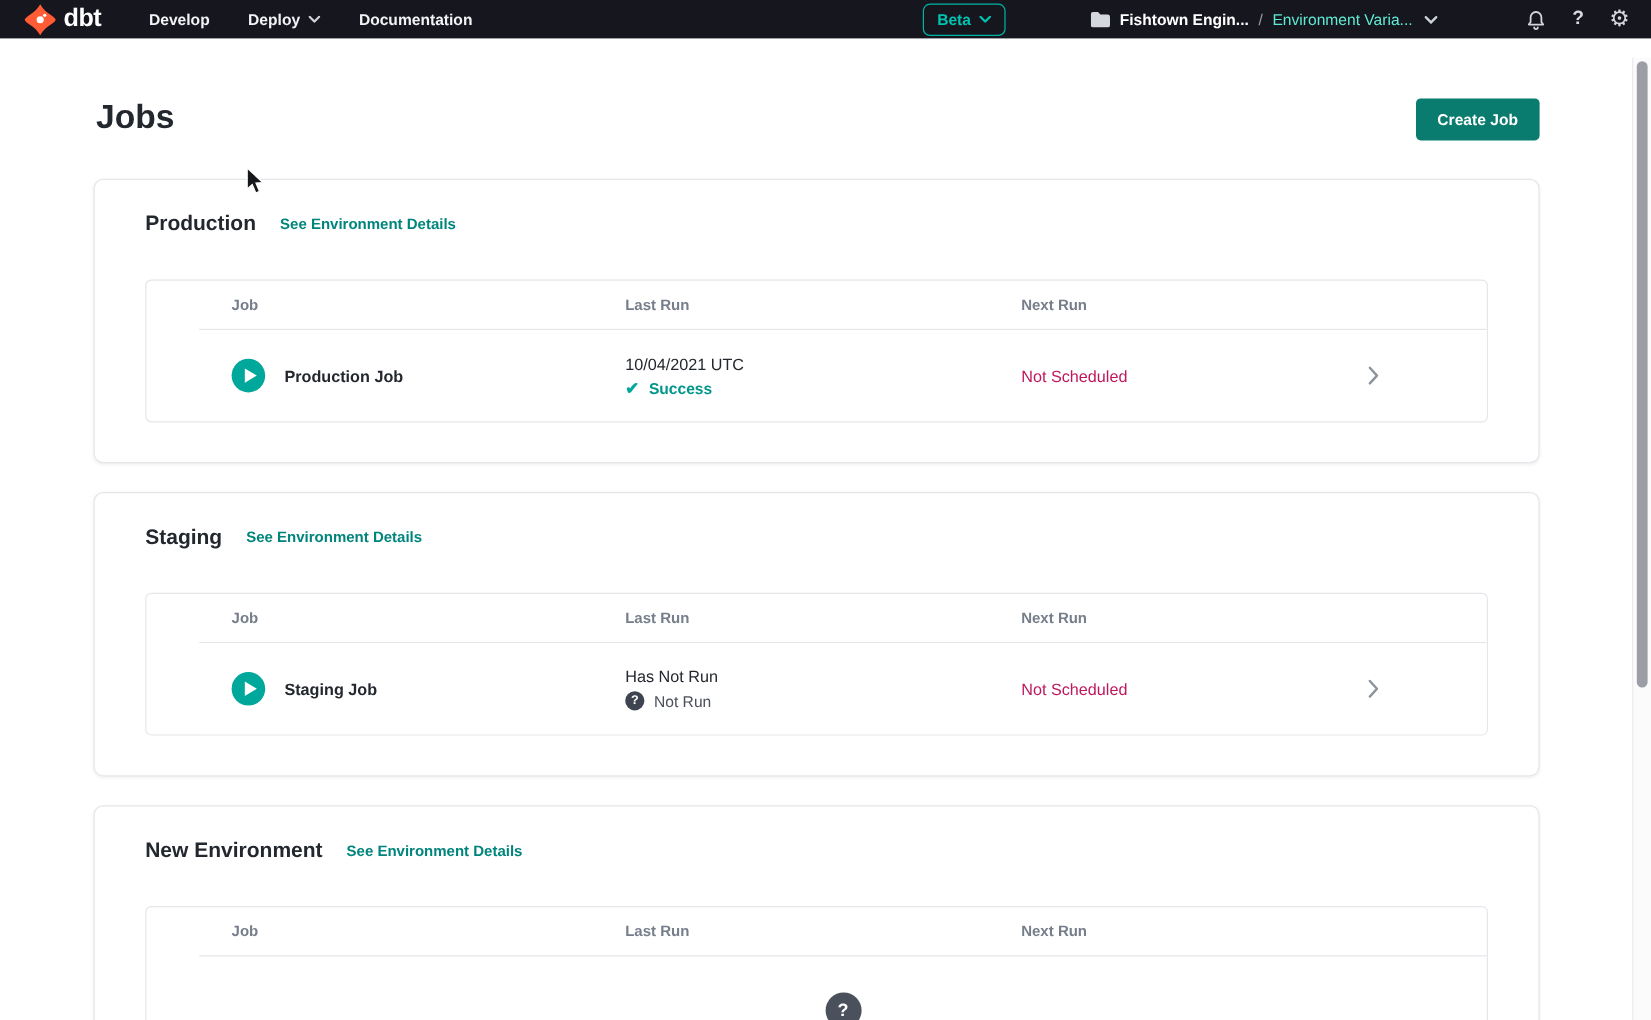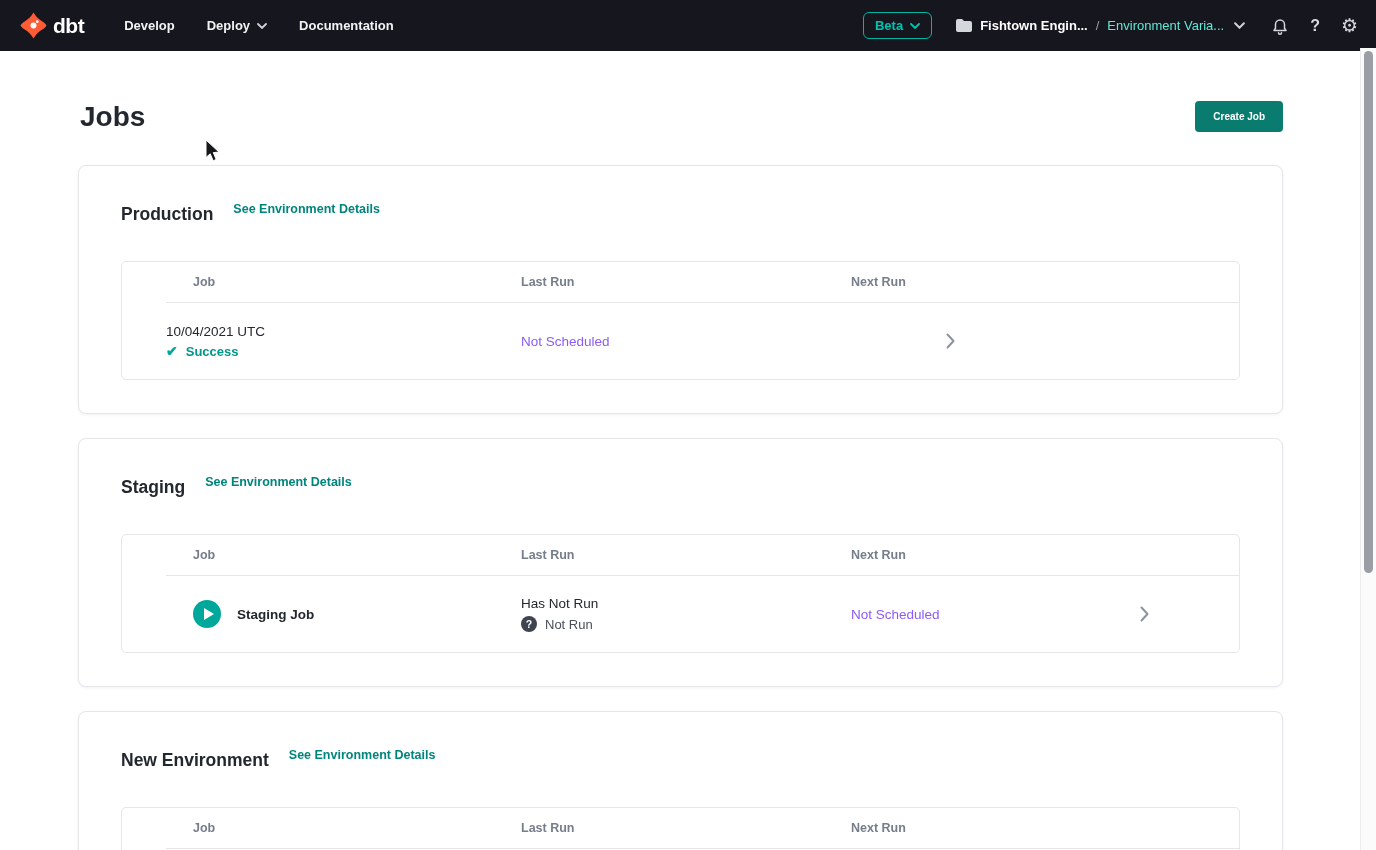--- a/index.html
+++ b/index.html
@@ -1,59 +1,59 @@
 <!DOCTYPE html>
 <html><head>
 <meta charset="utf-8">
 <style>
   * { margin:0; padding:0; box-sizing:border-box; }
   html,body { width:1376px; height:850px; overflow:hidden; }
   body { font-family:"Liberation Sans", sans-serif; background:#fff; position:relative; }
   .app { width:1376px; height:850px; position:relative; overflow:hidden; }
 
   
-  .navbar { height:51px; background:#16161f; display:flex; align-items:center;
+  .navbar { height:32px; background:#16161f; display:flex; align-items:center;
             justify-content:space-between; padding:0 18px 0 20px; position:relative; z-index:10; }
   .nav-left { display:flex; align-items:center; }
   .logo { display:flex; align-items:center; gap:6px; cursor:pointer; text-decoration:none; }
   .logo-text { color:#fff; font-size:21px; font-weight:700; letter-spacing:-0.5px; }
   .nav-links { display:flex; align-items:center; margin-left:40px; gap:32px; }
   .nav-link { color:#f2f3f5; font-size:13px; font-weight:600; text-decoration:none;
               display:flex; align-items:center; gap:7px; cursor:pointer; }
   .nav-link svg { color:#cfd2d8; }
 
-  .nav-right { display:flex; align-items:center; }
+  .nav-right { display:flex; align-items:center;gap:47px; }
   .beta-badge { display:flex; align-items:center; gap:7px; border:1.5px solid #00b5a4;
                 color:#00c3b0; background:transparent; font-size:13px; font-weight:700;
                 border-radius:6px; padding:5px 11px; cursor:pointer; font-family:inherit; }
   .breadcrumb { display:flex; align-items:center; gap:8px; margin-left:24px; color:#fff;
                 font-size:13px; cursor:pointer; }
   .crumb-project { font-weight:700; }
   .crumb-sep { color:#9a9da6; font-weight:400; }
   .crumb-page { font-weight:400; color:#5eead4; }
   .nav-icons { display:flex; align-items:center; gap:21px; margin-left:26px; }
   .nav-icon { color:#d3d6db; cursor:pointer; display:flex; align-items:center; justify-content:center; }
   .help-glyph { font-size:16px; font-weight:700; color:#d8dade; }
   .gear-glyph { font-size:19px; color:#d3d6db; line-height:1; }
 
   
   .page { padding:50px 93px 0 78px; }
   .page-head { display:flex; align-items:flex-start; justify-content:space-between;
                margin-bottom:32px; }
   .page-title { font-size:28px; font-weight:700; color:#23272e; margin-left:2px; }
   .create-job-btn { background:#0a7c6f; color:#fff; border:none; border-radius:4px;
-                    font-size:10px; font-weight:600; padding:10px 18px; cursor:pointer;
+                    font-size:13px; font-weight:600; padding:10px 18px; cursor:pointer;
                     font-family:inherit; }
 
   
   .env-card { background:#fff; border:1px solid #e4e6ea; border-radius:8px;
               box-shadow:0 1px 3px rgba(20,24,33,.06); padding:26px 42px 33px;
               margin-bottom:24px; }
   .card-head { display:flex; align-items:center; gap:20px; margin-bottom:36px; }
-  .env-name { font-size:17.5px; font-weight:700; color:#23272e;margin-top:12px; }
+  .env-name { font-size:17.5px; font-weight:700; color:#23272e; }
   .env-details-link { font-size:12.5px; font-weight:700; color:#00857c; text-decoration:none;
                       cursor:pointer; }
 
   .jobs-table { border:1px solid #e4e6ea; border-radius:5px; overflow:hidden; background:#fff;padding-left:44px; }
   .thead, .trow { display:grid; grid-template-columns:355px 330px 1fr 190px; align-items:center; }
   .thead { height:41px; color:#767e8b; font-size:12.5px; font-weight:600;
            border-bottom:1px solid #e4e6ea; }
   .th:first-child { padding-left:27px; }
   .trow { height:76px; cursor:pointer; background:#fff; }
   .job-cell { display:flex; align-items:center; gap:16px; padding-left:27px; }
@@ -64,21 +64,21 @@
                      border-left:10px solid #fff; border-top:6.5px solid transparent;
                      border-bottom:6.5px solid transparent; }
   .lastrun-line1 { font-size:13.5px; color:#23272e; margin-bottom:5px; }
   .status-line { display:flex; align-items:center; gap:8px; font-size:13px; }
   .status-success { color:#00968a; font-weight:600; }
   .check-glyph { color:#00a79b; font-size:14px; font-weight:700; line-height:1; }
   .qmark-icon { width:16px; height:16px; border-radius:50%; background:#3f4550; color:#fff;
                 font-size:10.5px; font-weight:700; display:flex; align-items:center;
                 justify-content:center; flex:none; }
   .status-notrun { color:#4a4f58; font-weight:400; }
-  .nextrun-cell { font-size:13.5px; color:#8b5cf6; }
+  .nextrun-cell { font-size:13.5px; color:#be185d; }
   .chev-cell { display:flex; justify-content:center; }
 
   .empty-row { height:110px; display:flex; justify-content:center; padding-top:30px; }
   .empty-qmark { width:30px; height:30px; border-radius:50%; background:#4a515c; color:#fff;
                  font-size:15px; font-weight:700; display:flex; align-items:center;
                  justify-content:center; }
 
   
   .scrollbar-track { position:absolute; right:0; top:48px; bottom:0; width:16px;
                      background:#fbfbfc; border-left:1px solid #ececee; z-index:20; }
@@ -175,20 +175,24 @@
         <a class="env-details-link">See Environment Details</a>
       </div>
       <div class="jobs-table">
         <div class="thead">
           <div class="th">Job</div>
           <div class="th">Last Run</div>
           <div class="th">Next Run</div>
           <div class="th"></div>
         </div>
         <div class="trow">
+          <div class="job-cell">
+            <button class="play-btn"></button>
+            <span class="job-name">Production Job</span>
+          </div>
           <div>
             <div class="lastrun-line1">10/04/2021 UTC</div>
             <div class="status-line status-success">
               <span class="check-glyph">✔</span>
               <span>Success</span>
             </div>
           </div>
           <div class="nextrun-cell">Not Scheduled</div>
           <div class="chev-cell">
             <span style="display:flex;">

